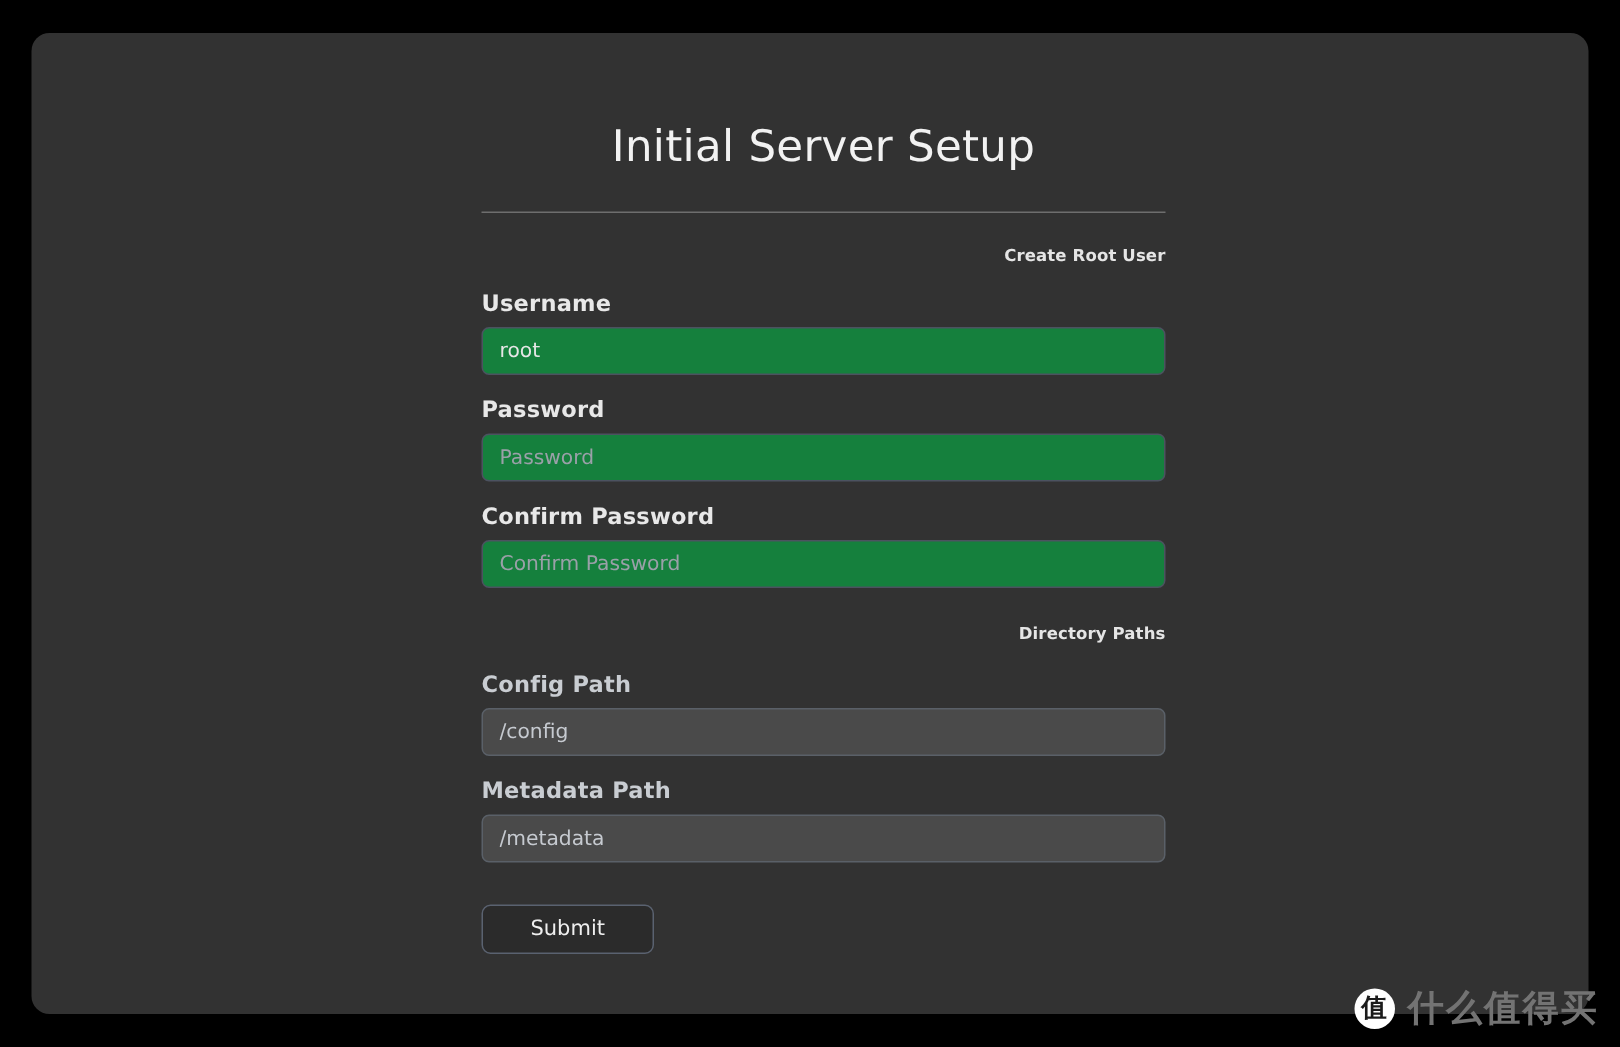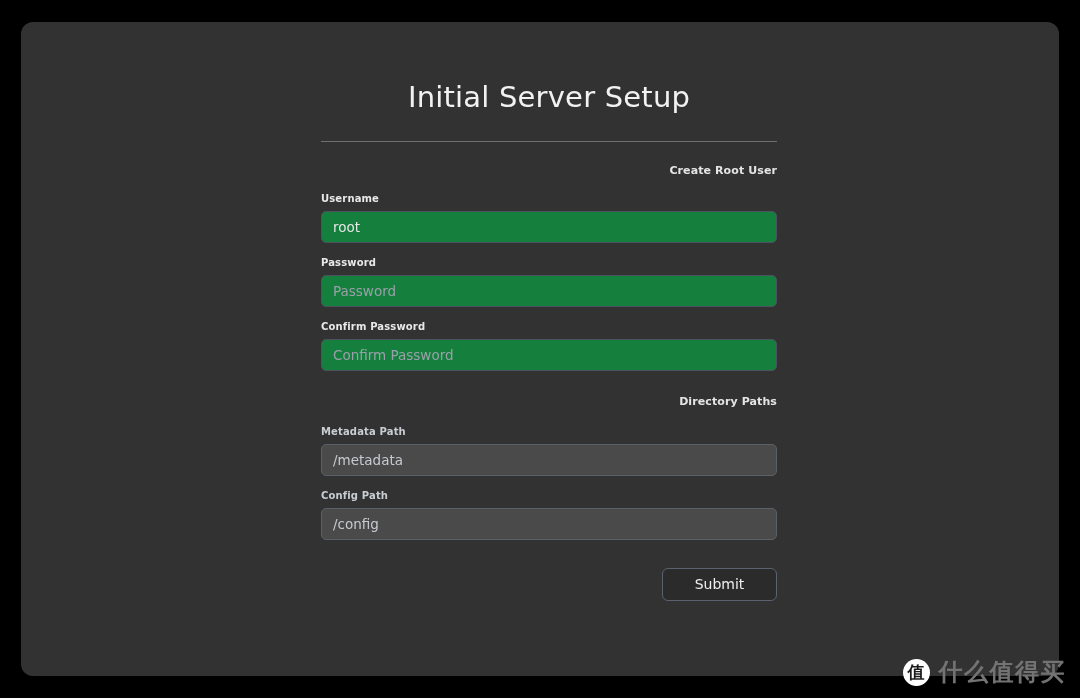--- a/index.html
+++ b/index.html
@@ -63,21 +63,21 @@
   }
 
   .section-heading.paths {
     margin-top: 24px;
     margin-bottom: 18px;
   }
 
   .field-group { margin-bottom: 14px; }
 
   .field-label {
-    font-size: 10px;
+    font-size: 15px;
     font-weight: 700;
     color: #e8e8e8;
     margin-bottom: 7px;
     letter-spacing: 0.15px;
   }
 
   .field-label.muted { color: #c9cdd2; }
 
   .text-input {
     display: block;
@@ -98,21 +98,20 @@
   .text-input.disabled {
     background: #4a4a4a;
     border-color: #5a6068;
     color: #c6cad0;
   }
   .text-input.disabled::placeholder { color: #c6cad0; opacity: 1; }
 
   .actions {
     margin-top: 28px;
     display: flex;
-    justify-content: flex-end;
   }
 
   .submit-button {
     width: 115px;
     height: 33px;
     background: #2b2b2b;
     border: 1px solid #5a6270;
     border-radius: 6px;
     color: #efefef;
     font-family: "DejaVu Sans", "Liberation Sans", sans-serif;
@@ -179,27 +178,27 @@
     </div>
 
     <div class="field-group">
       <div class="field-label">Confirm Password</div>
       <input class="text-input" type="text" placeholder="Confirm Password" style="">
     </div>
 
     <div class="section-heading paths">Directory Paths</div>
 
     <div class="field-group">
+      <div class="field-label muted">Config Path</div>
+      <input class="text-input disabled" type="text" disabled="" placeholder="/config" style="">
+    </div>
+
+    <div class="field-group">
       <div class="field-label muted">Metadata Path</div>
       <input class="text-input disabled" type="text" disabled="" placeholder="/metadata" style="">
-    </div>
-
-    <div class="field-group">
-      <div class="field-label muted">Config Path</div>
-      <input class="text-input disabled" type="text" disabled="" placeholder="/config" style="">
     </div>
 
     <div class="actions">
       <button class="submit-button">Submit</button>
     </div>
 
   </div>
 </div>
 
 <div id="watermark">

